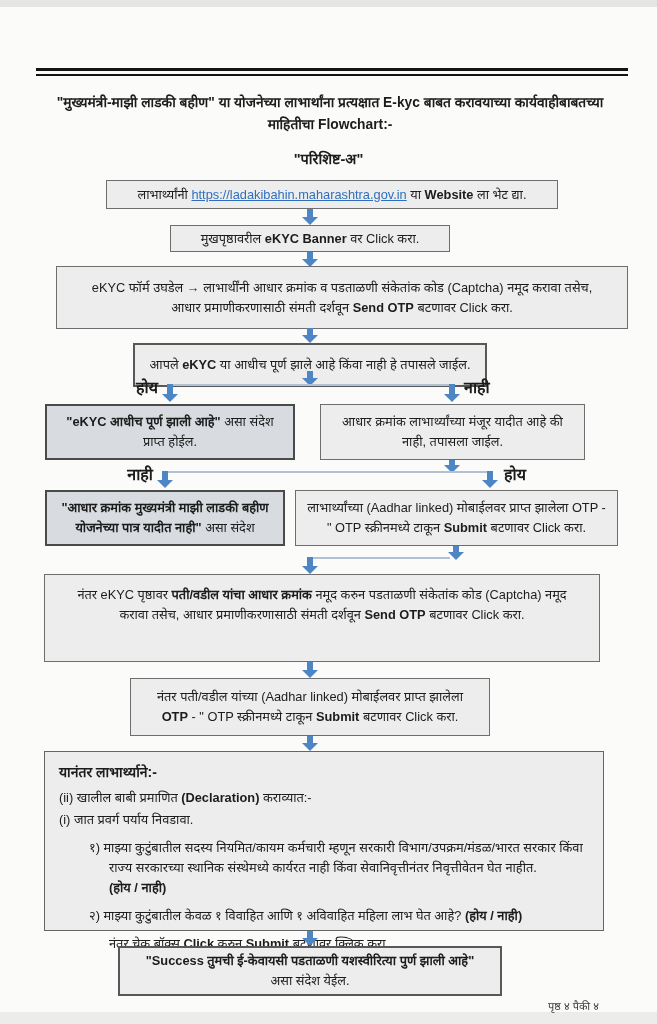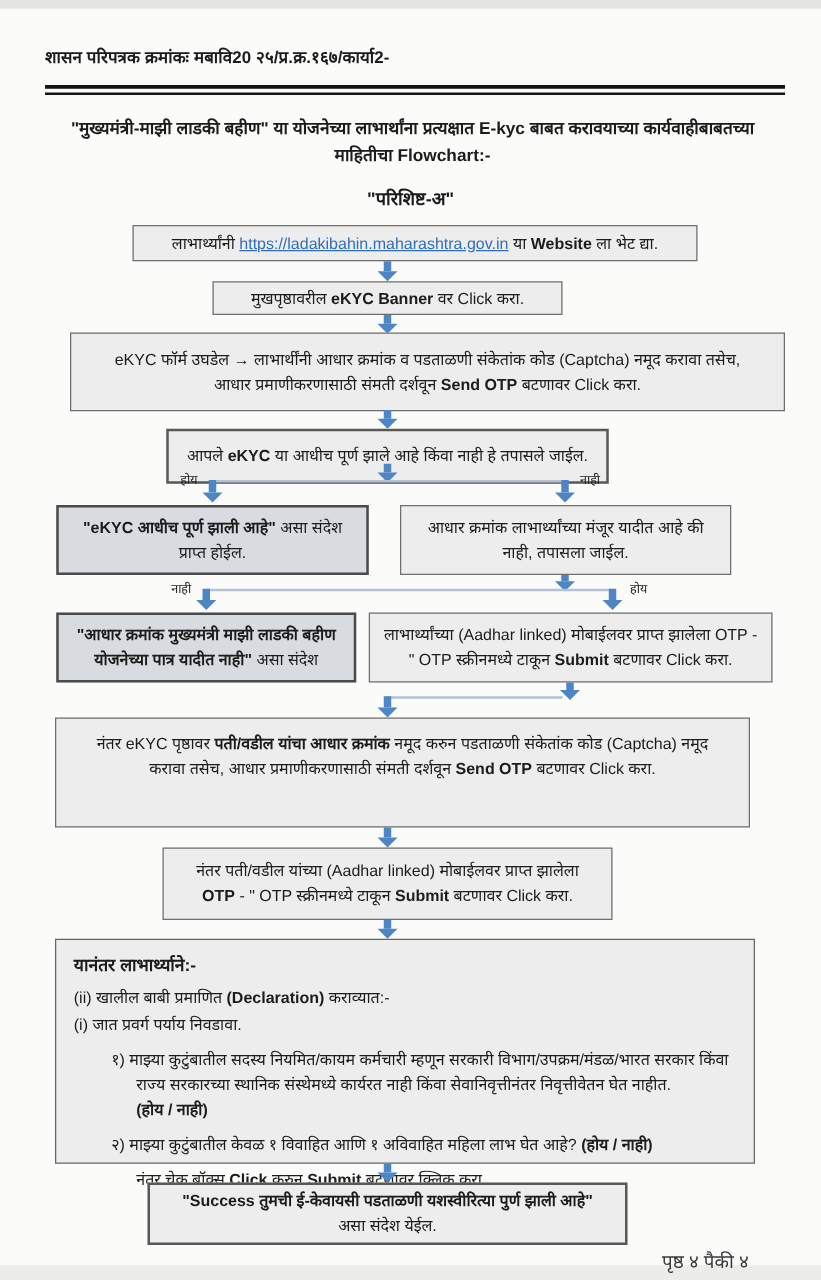--- a/index.html
+++ b/index.html
@@ -27,38 +27,37 @@
        font-size:12.8px;line-height:1.55;padding:2px 10px;}
   .box.dark{background:var(--box-bg-dark);border:2px solid #4a4a4a;}
   .box.thick{border:2px solid #585858;}
   .box b{font-weight:bold;}
   .link{color:var(--link);text-decoration:underline;cursor:pointer;}
   .arrow{position:absolute;width:20px;}
   .arrow .stem{position:absolute;left:50%;transform:translateX(-50%);top:0;bottom:8px;width:6px;background:var(--arrow);}
   .arrow .head{position:absolute;left:50%;transform:translateX(-50%);bottom:0;width:0;height:0;
                border-left:8px solid transparent;border-right:8px solid transparent;border-top:8px solid var(--arrow);}
   .hline{position:absolute;height:2px;background:var(--hline);}
-  .blabel{position:absolute;font-weight:normal;font-size:10px;}
+  .blabel{position:absolute;font-weight:bold;font-size:16px;}
   .declbox{position:absolute;background:var(--box-bg);border:1.5px solid #666;
            font-size:12.8px;line-height:20px;padding:10px 14px;text-align:left;}
   .declbox .dhead{font-weight:bold;font-size:14px;margin-bottom:6px;}
   .declbox .ditem{margin-top:2px;}
   .declbox .dnum{padding-left:50px;text-indent:-20px;margin-top:8px;}
   .declbox .yesno{display:block;font-weight:bold;text-indent:0;}
-  .footer{position:absolute;right:58px;top:998px;font-size:15px;color:#3a3a3a;}
+  .footer{position:absolute;right:58px;top:998px;font-size:11px;color:#3a3a3a;}
 </style>
 </head>
 <body>
 
 <div class="page">
 
   <div class="scan-bar" style="top:0;height:7px"></div>
   <div class="scan-bar" style="top:1012px;height:12px;background:#ececea"></div>
 
-  <div class="hdr">शासन परिपत्रक क्रमांकः मबावि20 २५/प्र.क्र.१६७/कार्या2-</div>
   <div class="dline"></div>
 
   <div class="title" style="top:92px">"मुख्यमंत्री-माझी लाडकी बहीण" या योजनेच्या लाभार्थांना प्रत्यक्षात E-kyc बाबत करावयाच्या कार्यवाहीबाबतच्या</div>
   <div class="title" style="top:114px">माहितीचा Flowchart:-</div>
   <div class="appendix" style="top:148px">"परिशिष्ट-अ"</div>
 
   <div class="box" style="left:106px;top:180px;width:452px;height:29px">
     <span><span>लाभार्थ्यांनी </span><span class="link">https://ladakibahin.maharashtra.gov.in</span><span> या </span><b>Website</b><span> ला भेट द्या.</span></span>
   </div>
   <div class="arrow" style="left:300px;top:209px;height:16px">

